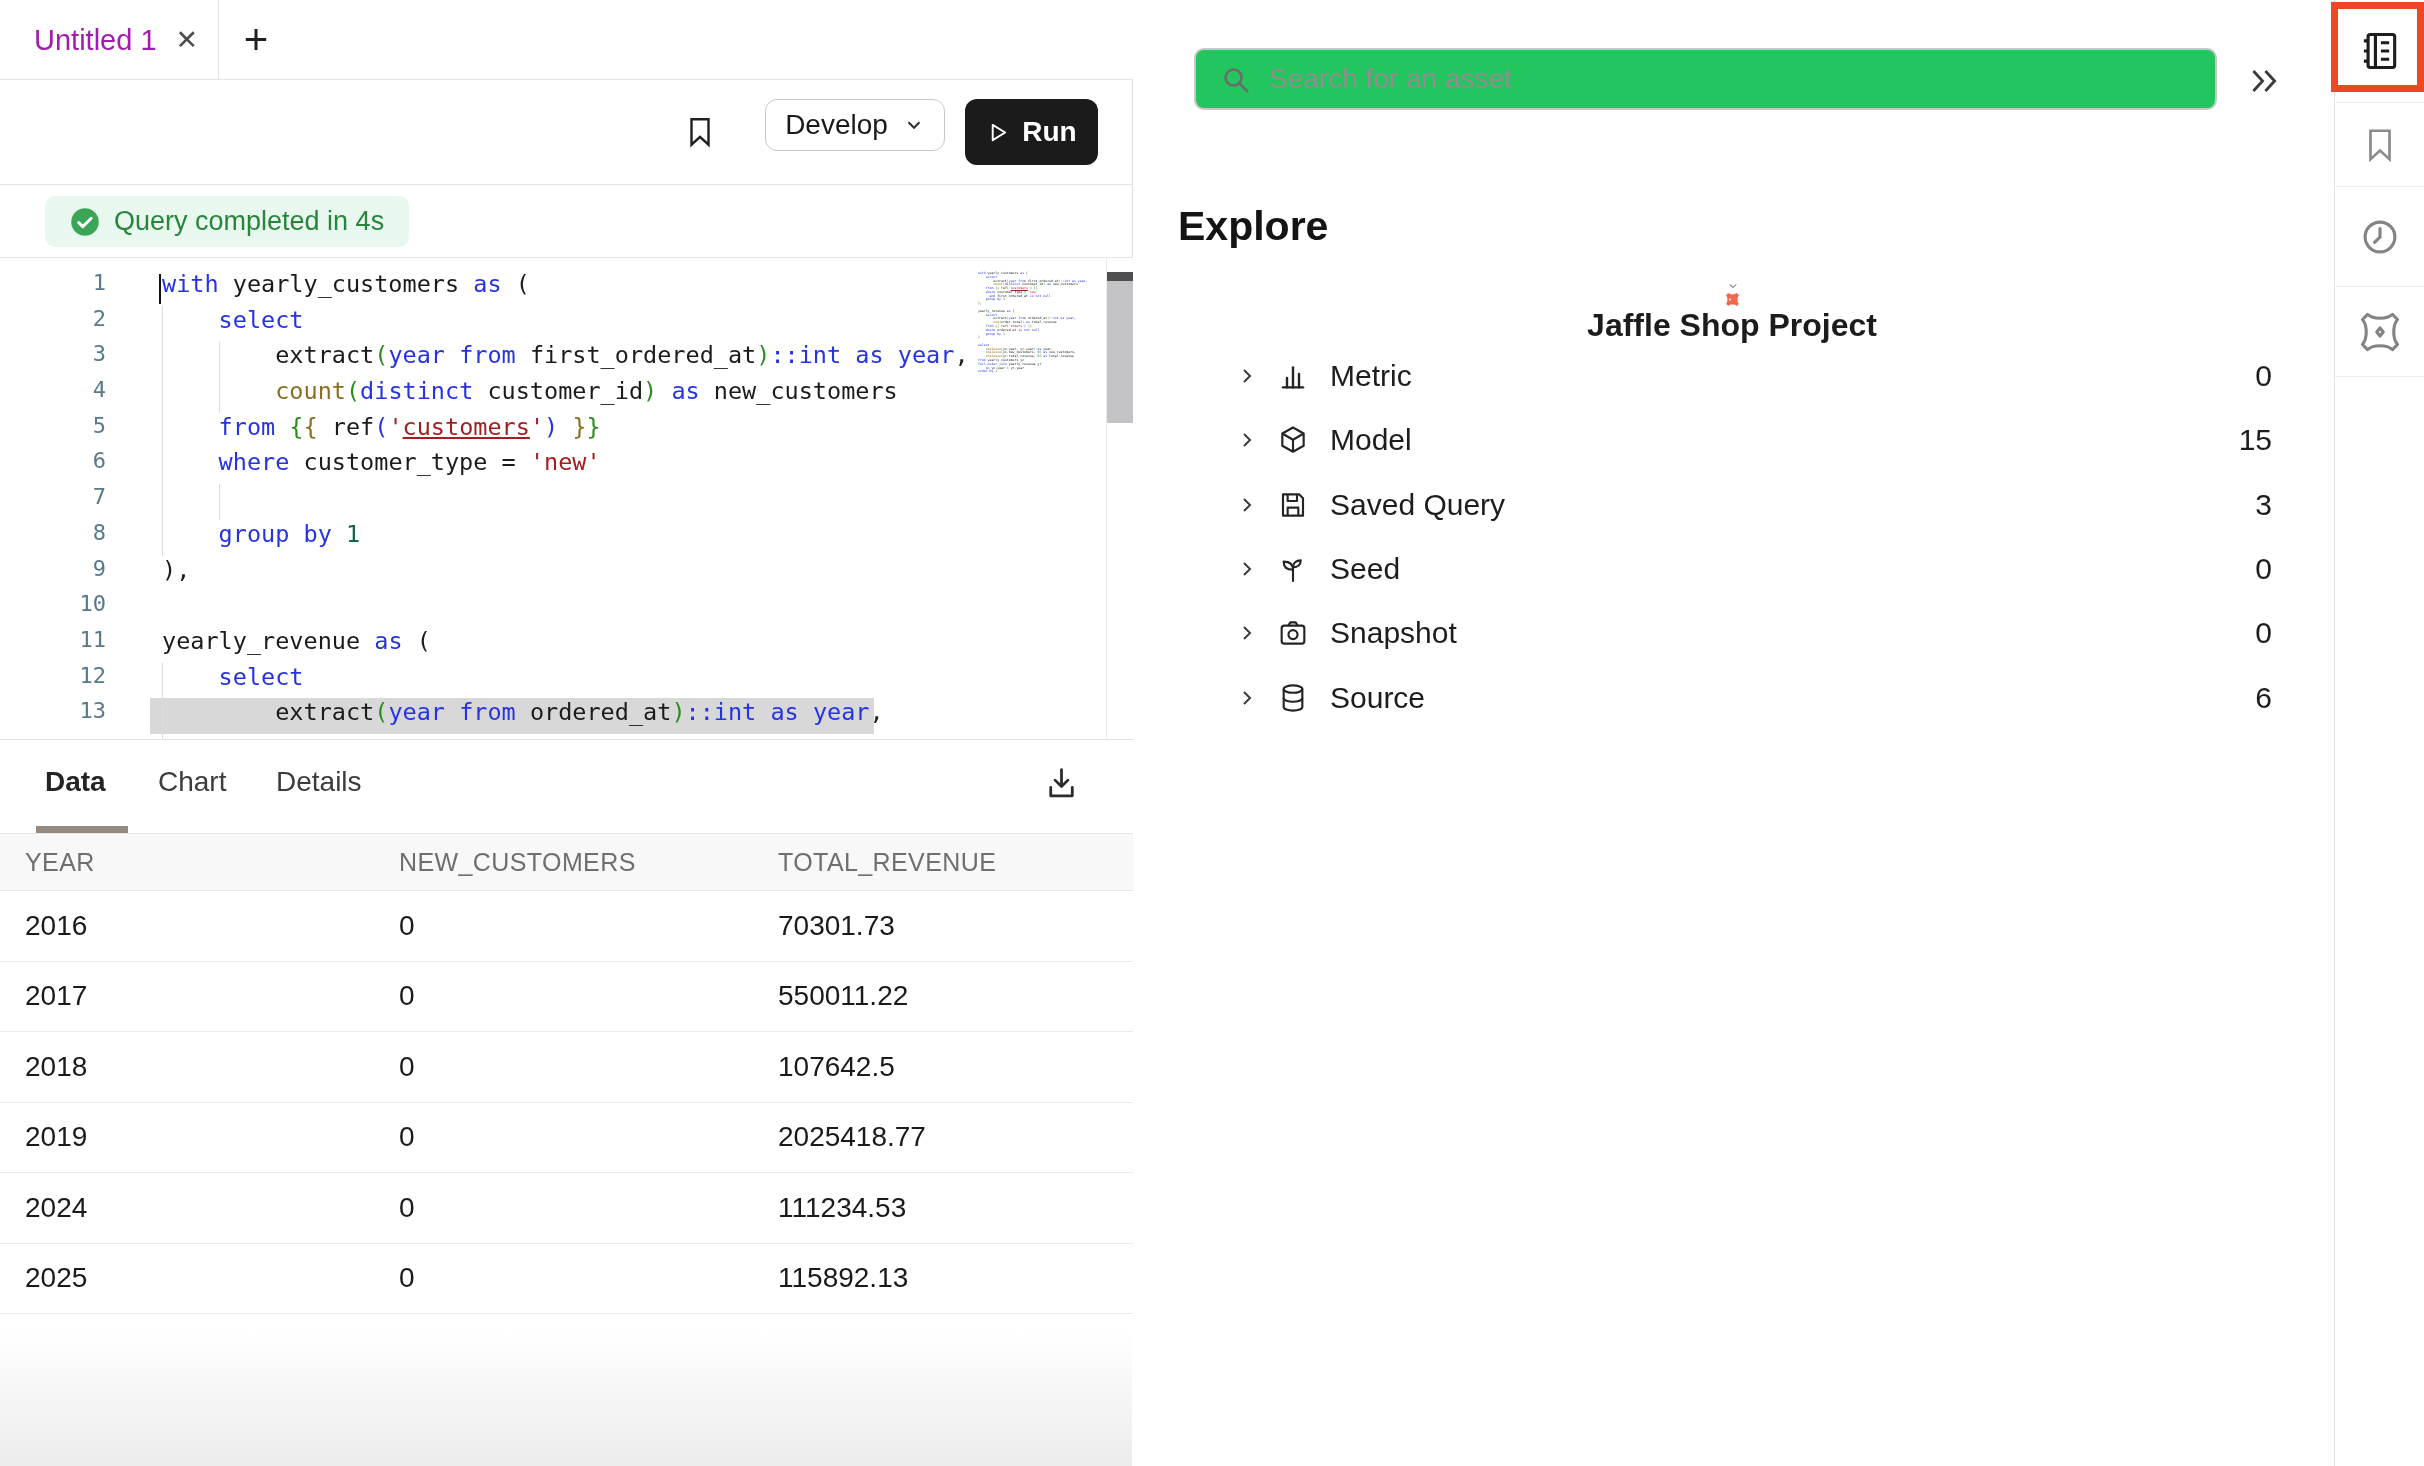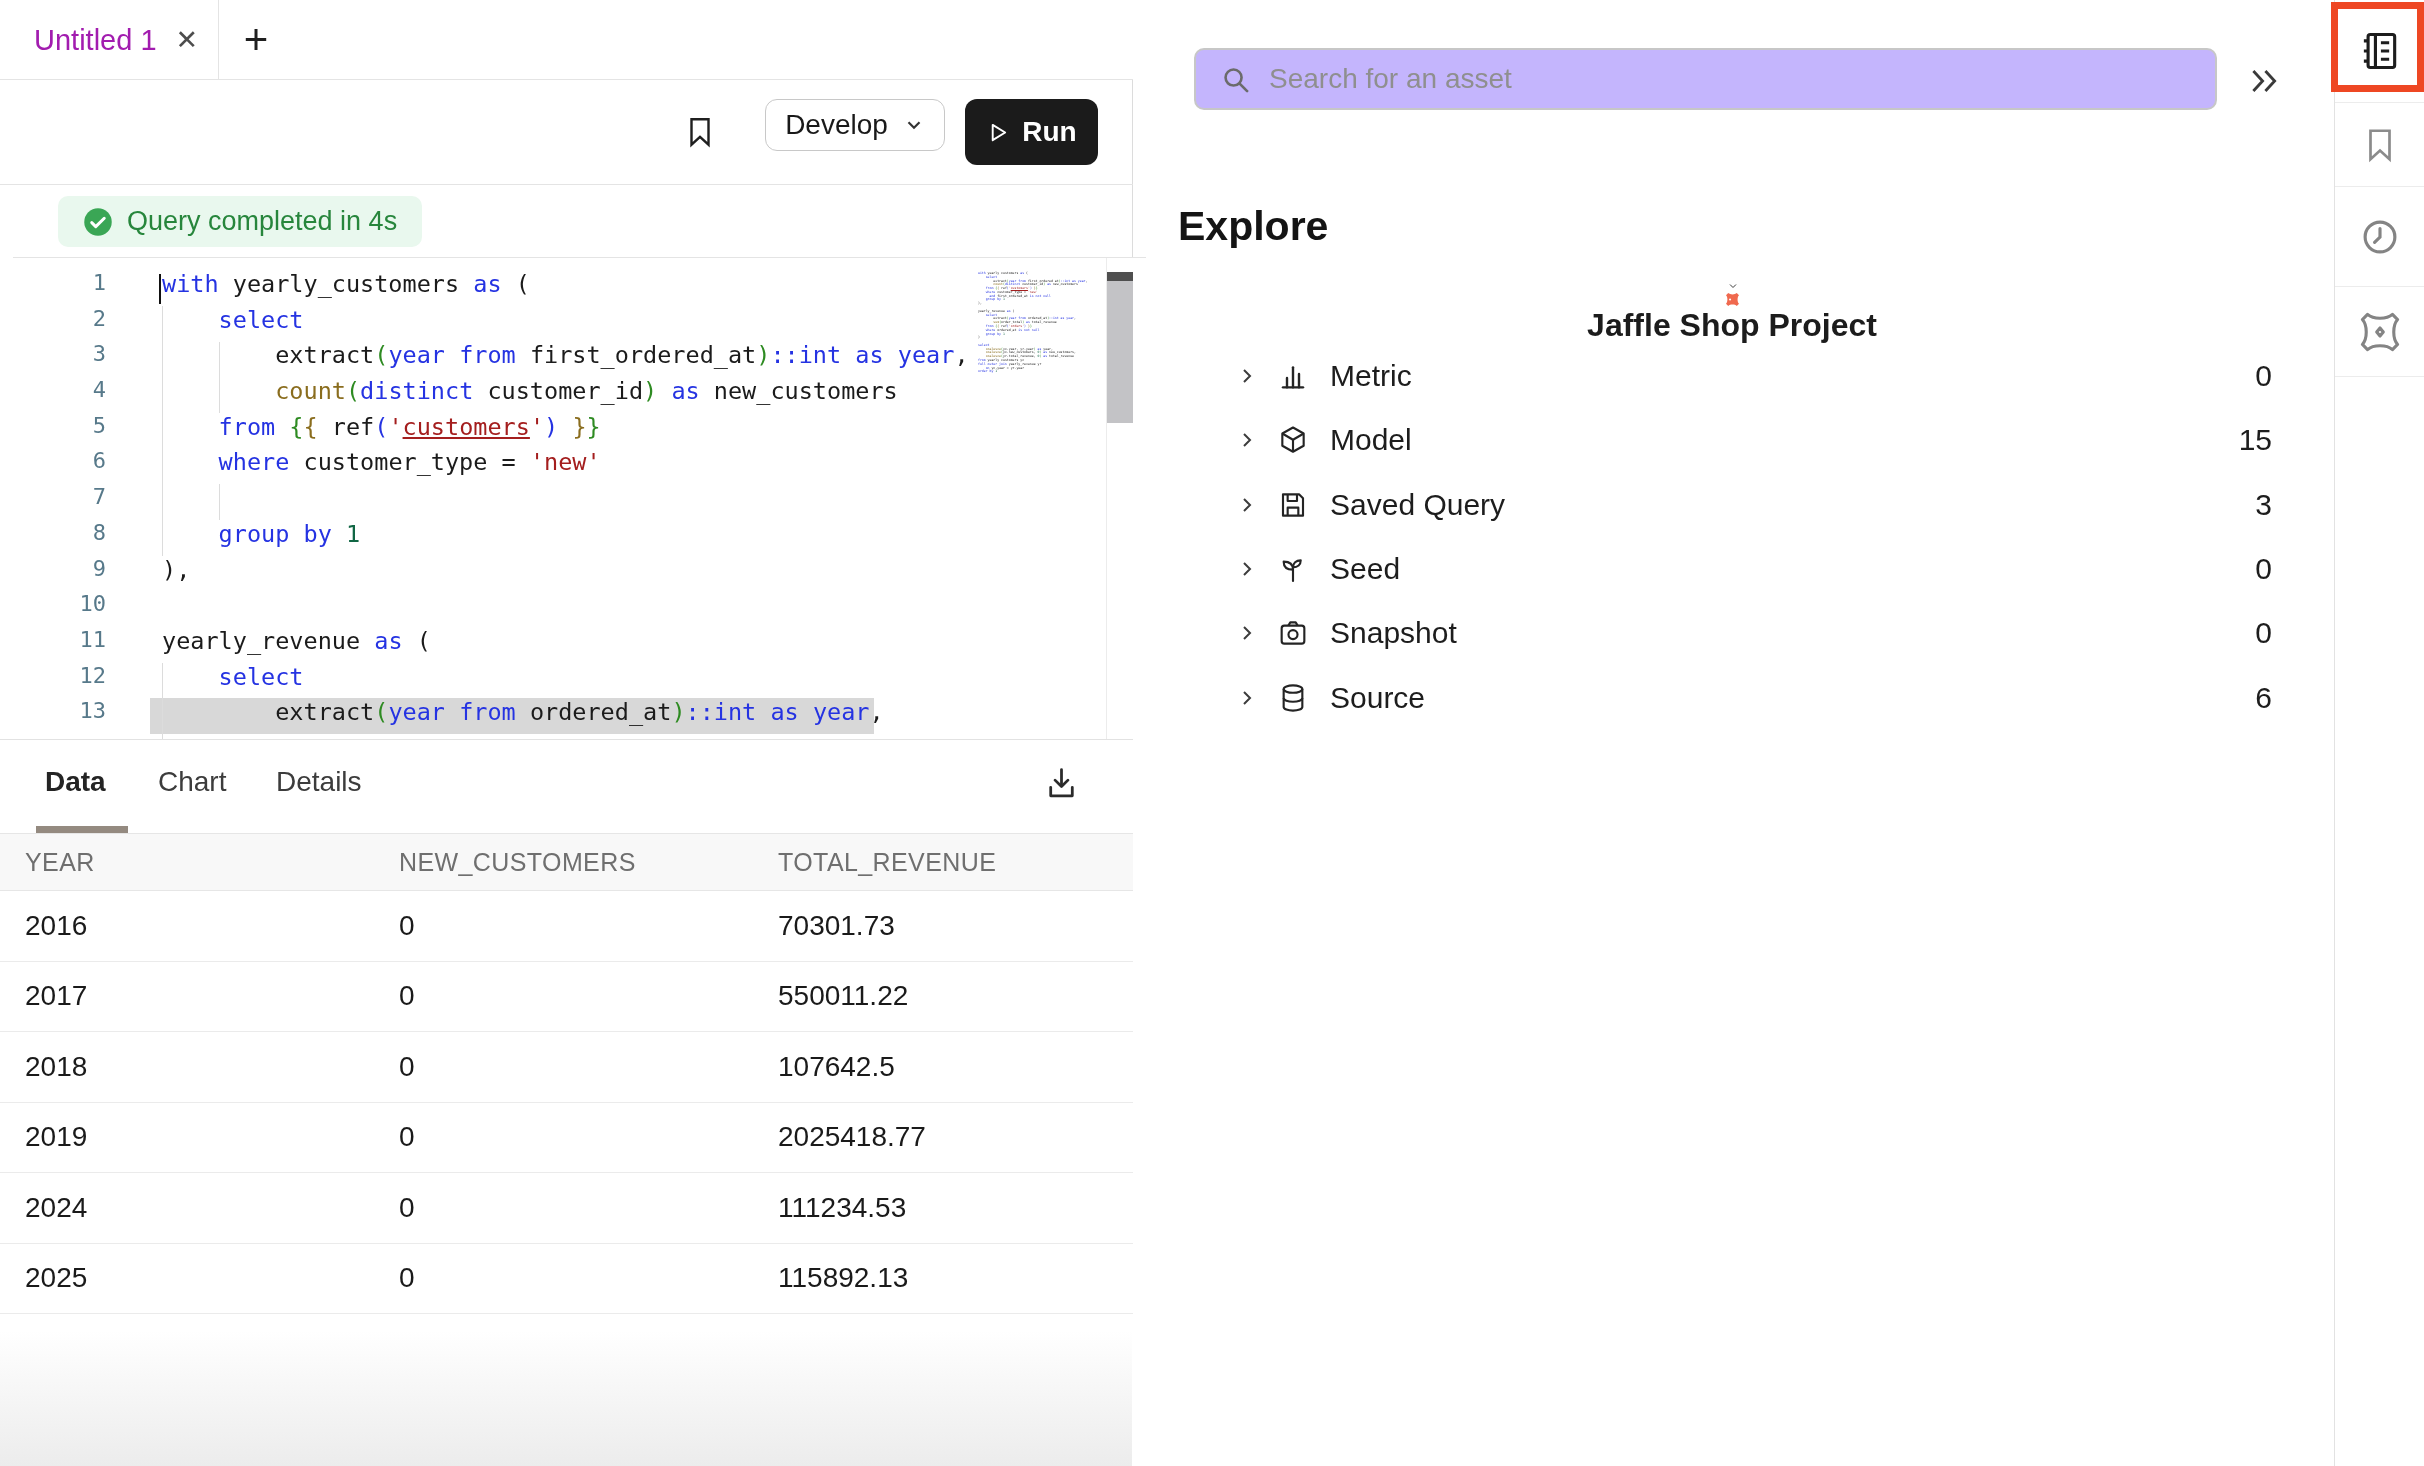--- a/index.html
+++ b/index.html
@@ -19,21 +19,21 @@
   #new-tab-btn { left:232px; top:16px; width:48px; height:48px; display:flex; align-items:center; justify-content:center;
                  font-size:42px; font-weight:300; color:#1f1f1f; cursor:pointer; }
 
   #toolbar { left:0; top:80px; width:1133px; height:105px; border-bottom:1px solid #e4e4e4; }
   #bookmark-btn { left:683px; top:31px; width:34px; height:42px; color:#1f1f1f; }
   #develop-btn { left:765px; top:19px; width:180px; height:52px; border:1.5px solid #c8c8c8; border-radius:12px;
                  display:flex; align-items:center; justify-content:center; gap:15px; font-size:28px; color:#191919; background:#fff; cursor:pointer; }
   #run-btn { left:965px; top:19px; width:133px; height:66px; background:#1b1b1b; border-radius:12px; color:#fff;
              display:flex; align-items:center; justify-content:center; gap:13px; font-size:28px; font-weight:600; cursor:pointer; }
 
-  #statusbar { left:13px; top:185px; width:1133px; height:73px; border-bottom:1px solid #e4e4e4; }
+  #statusbar { left:0; top:185px; width:1133px; height:73px; border-bottom:1px solid #e4e4e4; }
   #query-status { left:45px; top:11px; height:51px; border-radius:10px; background:#e9f8ee;
                   display:inline-flex; align-items:center; gap:14px; padding:0 25px; }
   #query-status .status-text { color:#27863c; font-size:27px; font-weight:500; }
   #env-btn { left:400px; top:9px; height:56px; border:1.5px solid #d8d8d8; border-radius:28px; background:#fff;
              display:inline-flex; align-items:center; gap:17px; padding:0 26px; cursor:pointer; }
   #env-btn .env-label { font-size:28px; color:#161616; }
   #env-btn .env-pill { background:#d9e6fc; color:#0f1c33; border-radius:16px; font-size:26px; font-weight:600; padding:3px 21px; }
 
   
   #editor { left:0; top:258px; width:1133px; height:482px; overflow:hidden; background:#fff; }
@@ -63,21 +63,21 @@
                   display:grid; grid-template-columns:374px 379px auto; padding-left:25px; align-items:center;
                   font-size:25px; color:#6f6f6f; letter-spacing:.4px; }
   #table-body { left:0; top:151px; width:1133px; }
   .t-row { display:grid; grid-template-columns:374px 379px auto; padding-left:25px; align-items:center;
            height:70.5px; border-bottom:1px solid #ebebeb; font-size:28px; color:#1a1a1a; }
   #bottom-fade { left:0; bottom:0; width:1132px; height:135px;
                  background:linear-gradient(rgba(236,236,236,0), #ececec); }
 
   
   #search-box { left:1194px; top:48px; width:1023px; height:62px; border:2px solid #c7c7c7; border-radius:10px;
-                display:flex; align-items:center; background:#c4b5fd; }
+                display:flex; align-items:center; background:#22c55e; }
   #search-box svg { margin-left:24px; flex:0 0 auto; }
   #search-input { border:0; outline:none; flex:1; margin-left:18px; margin-right:16px; font-size:28px;
                   font-family:"Liberation Sans", sans-serif; color:#333; background:transparent; }
   #search-input::placeholder { color:#8f8f8f; }
   #collapse-btn { left:2244px; top:64px; width:40px; height:34px; color:#3a3a3a; cursor:pointer; }
   #explore-title { left:1178px; top:164px; font-size:41px; font-weight:600; color:#141414;margin-top:39px; }
   #tree { left:1178px; top:280px; width:1094px; }
   .tree-project { height:64px; display:flex; align-items:center; cursor:pointer;flex-direction:column; }
   .tree-project .chev { margin-left:16px; width:28px; height:28px; color:#3c3c3c; }
   .tree-project .proj-logo { margin-left:15px; width:35px; height:35px; }

